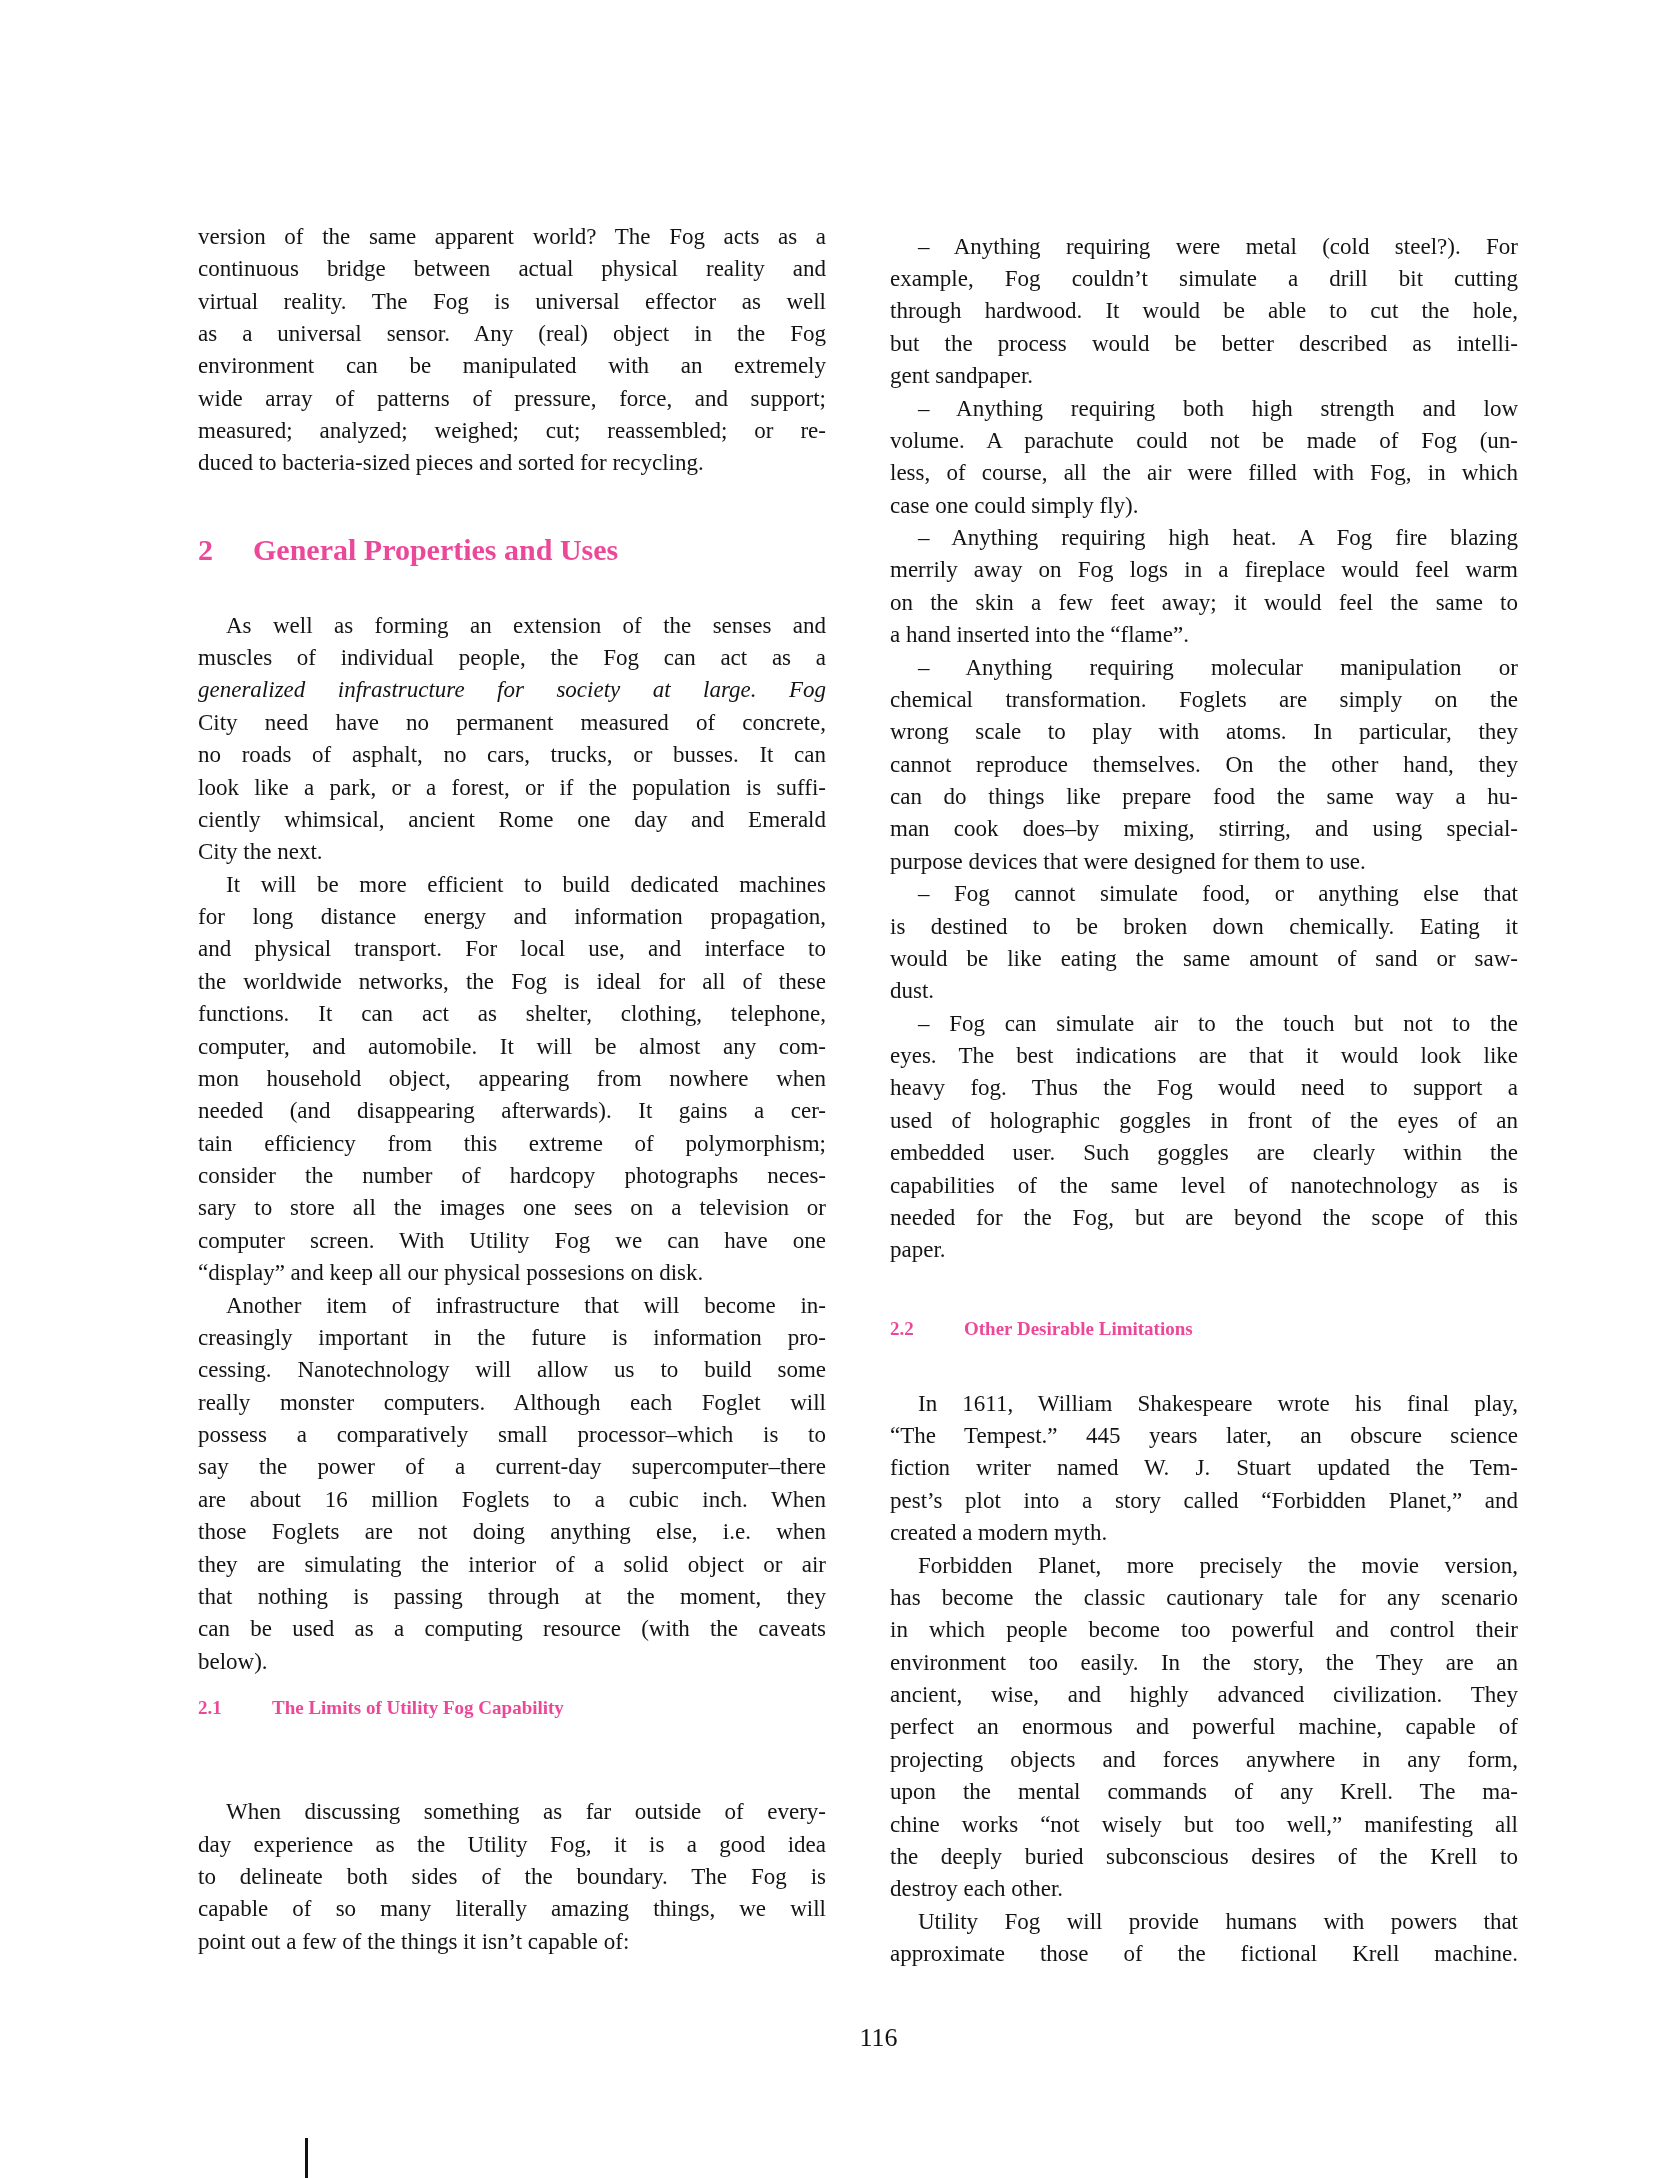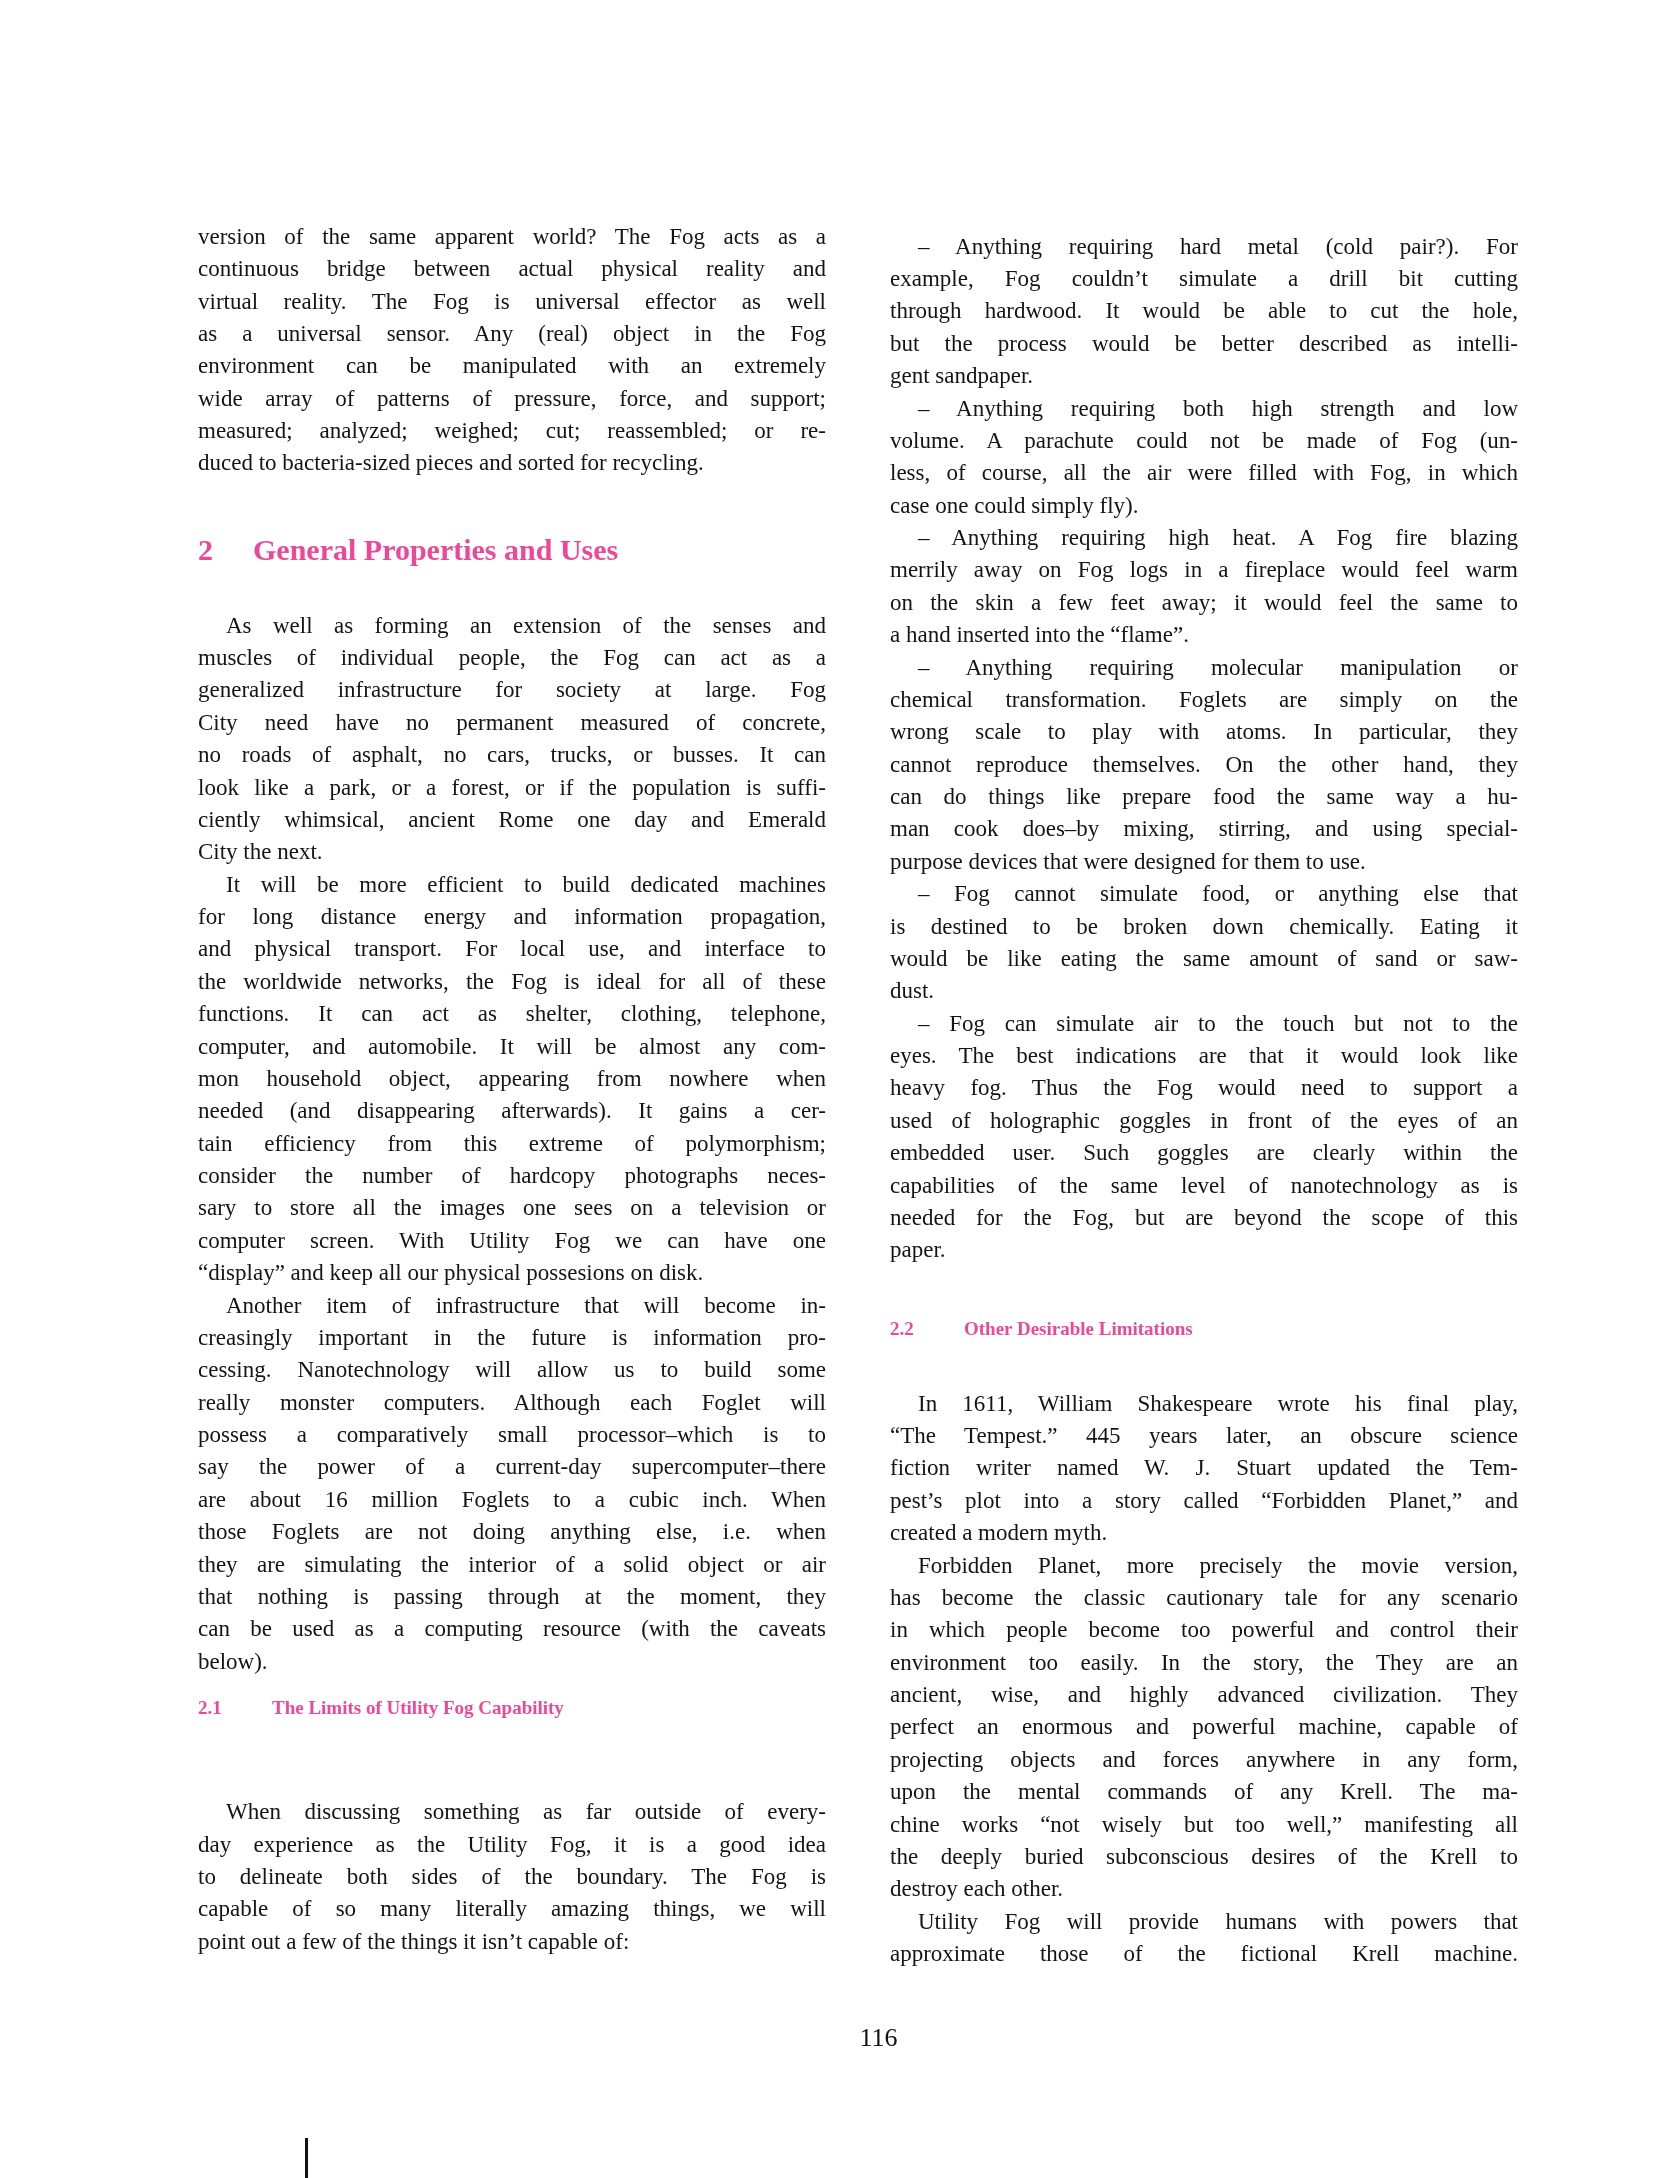--- a/index.html
+++ b/index.html
@@ -45,21 +45,21 @@
         <div class="line" style="top: 319px;">as a universal sensor.  Any (real) object in the Fog</div>
         <div class="line" style="top: 351px;">environment can be manipulated with an extremely</div>
         <div class="line" style="top: 384px;">wide array of patterns of pressure, force, and support;</div>
         <div class="line" style="top: 416px;">measured; analyzed; weighed; cut; reassembled; or re-</div>
         <div class="line last" style="top: 448px;">duced to bacteria-sized pieces and sorted for recycling.</div>
       </div>
       <div class="heading h-sec" style="top: 533px;"><span class="num">2</span><span>General Properties and Uses</span></div>
       <div>
         <div class="line indent" style="top: 611px;">As well as forming an extension of the senses and</div>
         <div class="line" style="top: 643px;">muscles of individual people, the Fog can act as a</div>
-        <div class="line" style="top: 675px;">generalized infrastructure for society at large.  Fog</div>
+        <div class="line" style="top: 675px; font-style: italic;">generalized infrastructure for society at large.  Fog</div>
         <div class="line" style="top: 708px;">City need have no permanent measured of concrete,</div>
         <div class="line" style="top: 740px;">no roads of asphalt, no cars, trucks, or busses. It can</div>
         <div class="line" style="top: 773px;">look like a park, or a forest, or if the population is suffi-</div>
         <div class="line" style="top: 805px;">ciently whimsical, ancient Rome one day and Emerald</div>
         <div class="line last" style="top: 837px;">City the next.</div>
       </div>
       <div>
         <div class="line indent" style="top: 870px;">It will be more efficient to build dedicated machines</div>
         <div class="line" style="top: 902px;">for long distance energy and information propagation,</div>
         <div class="line" style="top: 934px;">and physical transport.  For local use, and interface to</div>
@@ -92,21 +92,21 @@
       <div>
         <div class="line indent" style="top: 1797px;">When discussing something as far outside of every-</div>
         <div class="line" style="top: 1830px;">day experience as the Utility Fog, it is a good idea</div>
         <div class="line" style="top: 1862px;">to delineate both sides of the boundary.  The Fog is</div>
         <div class="line" style="top: 1894px;">capable of so many literally amazing things, we will</div>
         <div class="line last" style="top: 1927px;">point out a few of the things it isn’t capable of:</div>
       </div>
     </div>
   <div class="col col-right" id="col-right">
       <div>
-        <div class="line indent" style="top: 232px;">– Anything requiring hard metal (cold pair?).  For</div>
+        <div class="line indent" style="top: 232px;">– Anything requiring were metal (cold steel?).  For</div>
         <div class="line" style="top: 264px;">example,  Fog  couldn’t  simulate  a  drill  bit  cutting</div>
         <div class="line" style="top: 296px;">through hardwood.  It would be able to cut the hole,</div>
         <div class="line" style="top: 329px;">but the process would be better described as intelli-</div>
         <div class="line last" style="top: 361px;">gent sandpaper.</div>
       </div>
       <div>
         <div class="line indent" style="top: 394px;">– Anything requiring both high strength and low</div>
         <div class="line" style="top: 426px;">volume.  A parachute could not be made of Fog (un-</div>
         <div class="line" style="top: 458px;">less, of course, all the air were filled with Fog, in which</div>
         <div class="line last" style="top: 491px;">case one could simply fly).</div>

